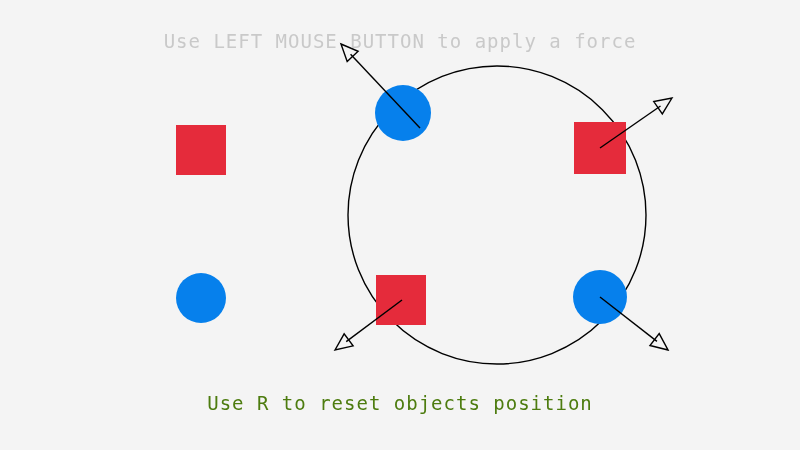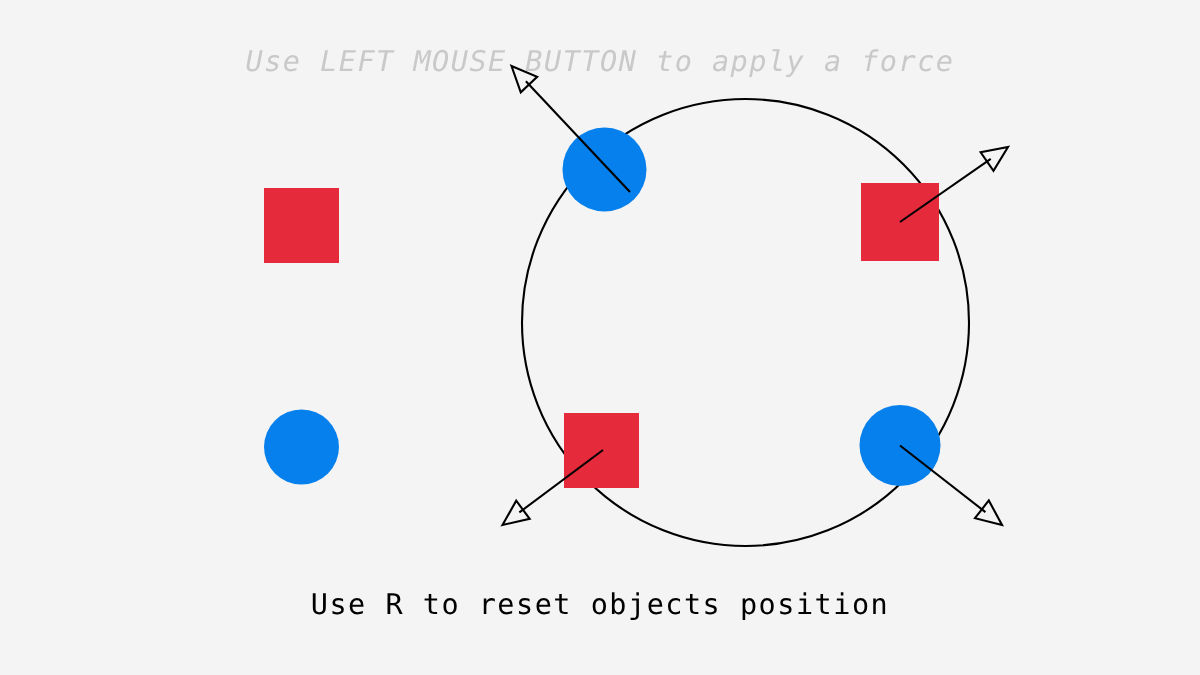--- a/index.html
+++ b/index.html
@@ -72,17 +72,17 @@
       <g>
         <line x1="402" y1="300" x2="346.2200635858625" y2="341.6268182195056" stroke="#000000" stroke-width="1.4"></line>
         <polygon points="335,350 344.13872982899676,333.8218166312591 353.10999602238354,345.8433133303974" fill="none" stroke="#000000" stroke-width="1.4" stroke-linejoin="miter"></polygon>
       </g>
       <g>
         <line x1="600" y1="297" x2="656.9578184838527" y2="341.393593818297" stroke="#000000" stroke-width="1.4"></line>
         <polygon points="668,350 649.9810619901946,345.4648183058681 659.2022114705906,333.6339095385674" fill="none" stroke="#000000" stroke-width="1.4" stroke-linejoin="miter"></polygon>
       </g>
     </svg>
 
-  <div class="hint-text" id="hint-top" style="color: rgb(201, 201, 201); font-style: italic;">Use LEFT MOUSE BUTTON to apply a force</div>
+  <div class="hint-text" id="hint-top" style="color: rgb(201, 201, 201);">Use LEFT MOUSE BUTTON to apply a force</div>
 
-  <div class="hint-text" id="hint-bottom" style="color: #000000;">Use R to reset objects position</div>
+  <div class="hint-text" id="hint-bottom" style="color: #4d7c0f;">Use R to reset objects position</div>
 
 </div>
 
 </body></html>

